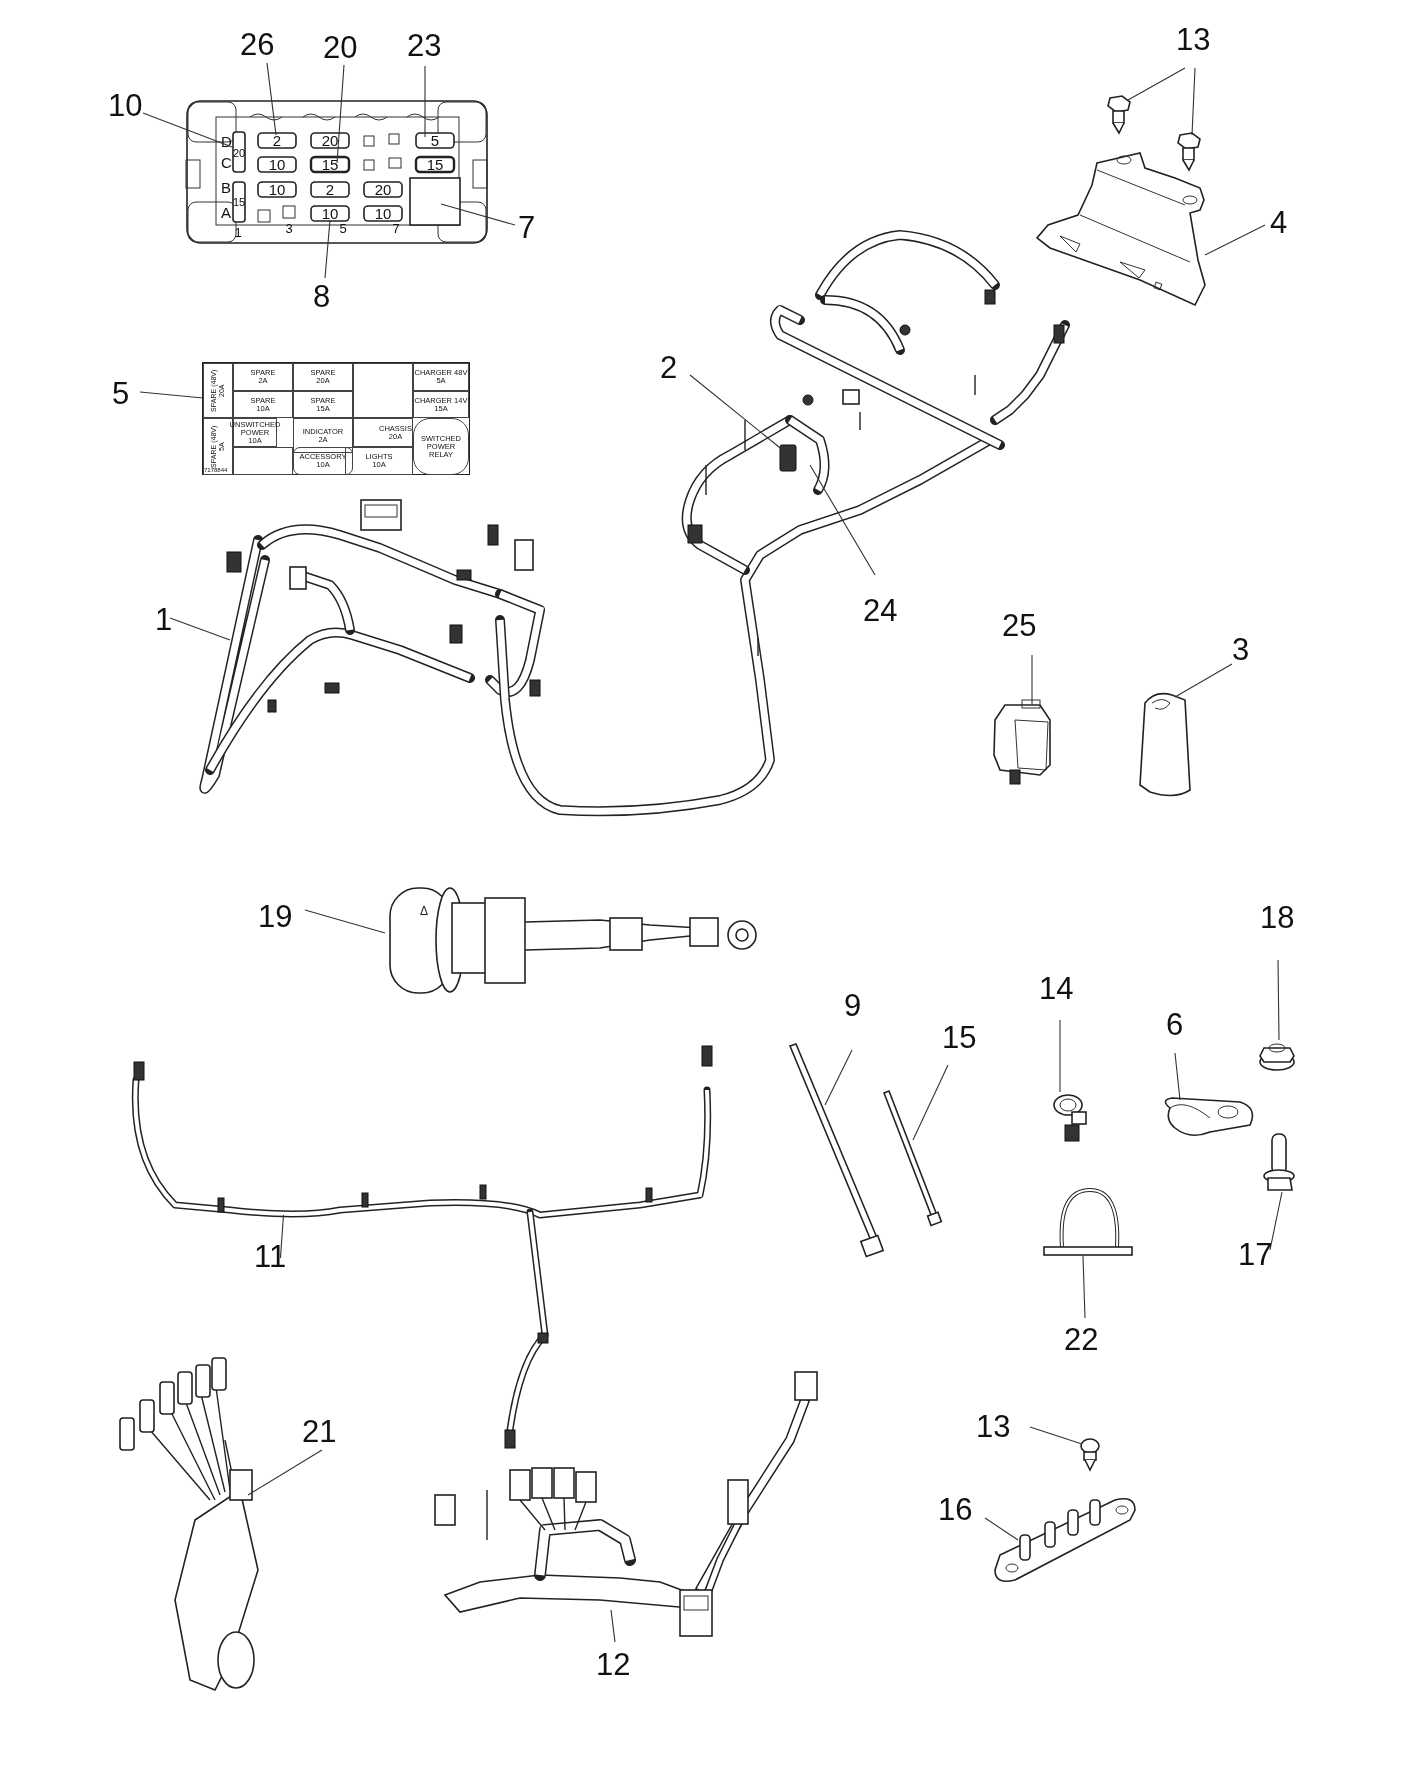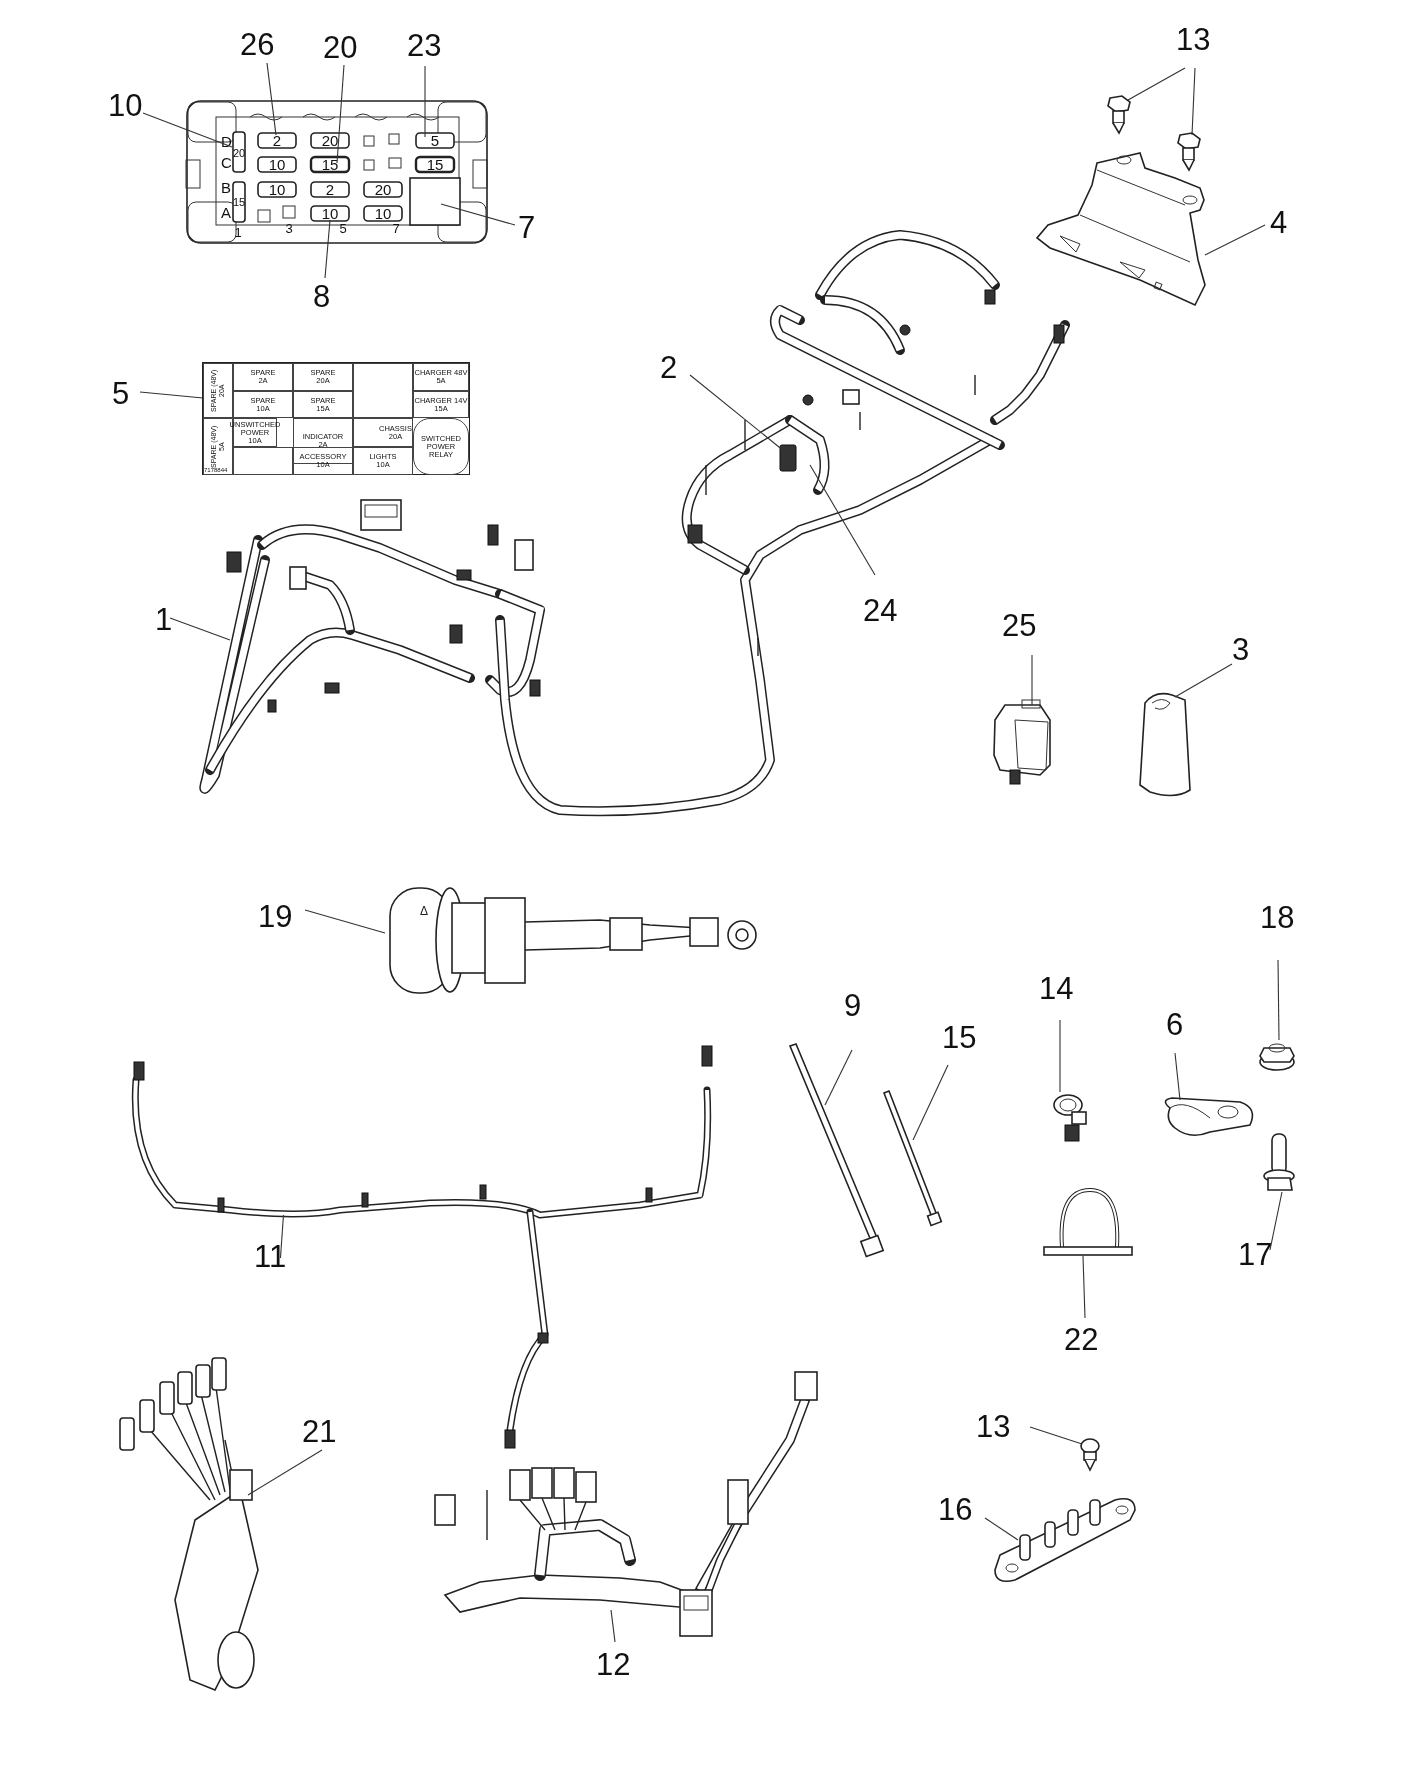--- a/index.html
+++ b/index.html
@@ -402,28 +402,28 @@
   <div class="cell" style="left:90px;top:28px;width:60px;height:27px;">SPARE
 15A</div>
   <div class="cell" style="left:150px;top:0;width:60px;height:55px;"></div>
   <div class="cell" style="left:210px;top:0;width:56px;height:28px;">CHARGER  48V
 5A</div>
   <div class="cell" style="left:210px;top:28px;width:56px;height:27px;">CHARGER  14V
 15A</div>
   <div class="cell" style="left:30px;top:55px;width:44px;height:29px;">UNSWITCHED
 POWER
 10A</div>
-  <div class="cell" style="left:90px;top:55px;width:60px;height:46px;">INDICATOR
+  <div class="cell" style="left:90px;top:55px;width:60px;height:35px;">INDICATOR
 2A</div>
   <div class="cell" style="left:150px;top:55px;width:60px;height:29px;padding-left:25px;">CHASSIS
 20A</div>
   <div class="cell" style="left:30px;top:84px;width:60px;height:28px;"></div>
-  <div class="cell" style="left:90px;top:84px;width:60px;height:28px;">ACCESSORY
+  <div class="cell" style="left:90px;top:84px;width:60px;height:28px;border-radius:7px;">ACCESSORY
 10A</div>
-  <div class="cell" style="left:150px;top:84px;width:60px;height:28px;">LIGHTS
+  <div class="cell" style="left:142px;top:84px;width:68px;height:28px;">LIGHTS
 10A</div>
   <div class="cell" style="left:210px;top:55px;width:56px;height:57px;border-radius:17px;">SWITCHED
 POWER
 RELAY</div>
 </div>
 
 
 </div>
 
 </body></html>

